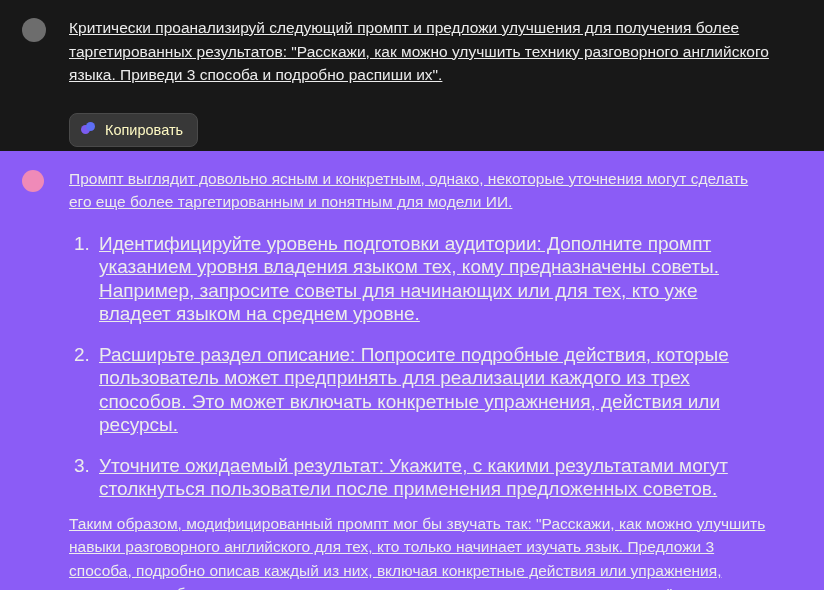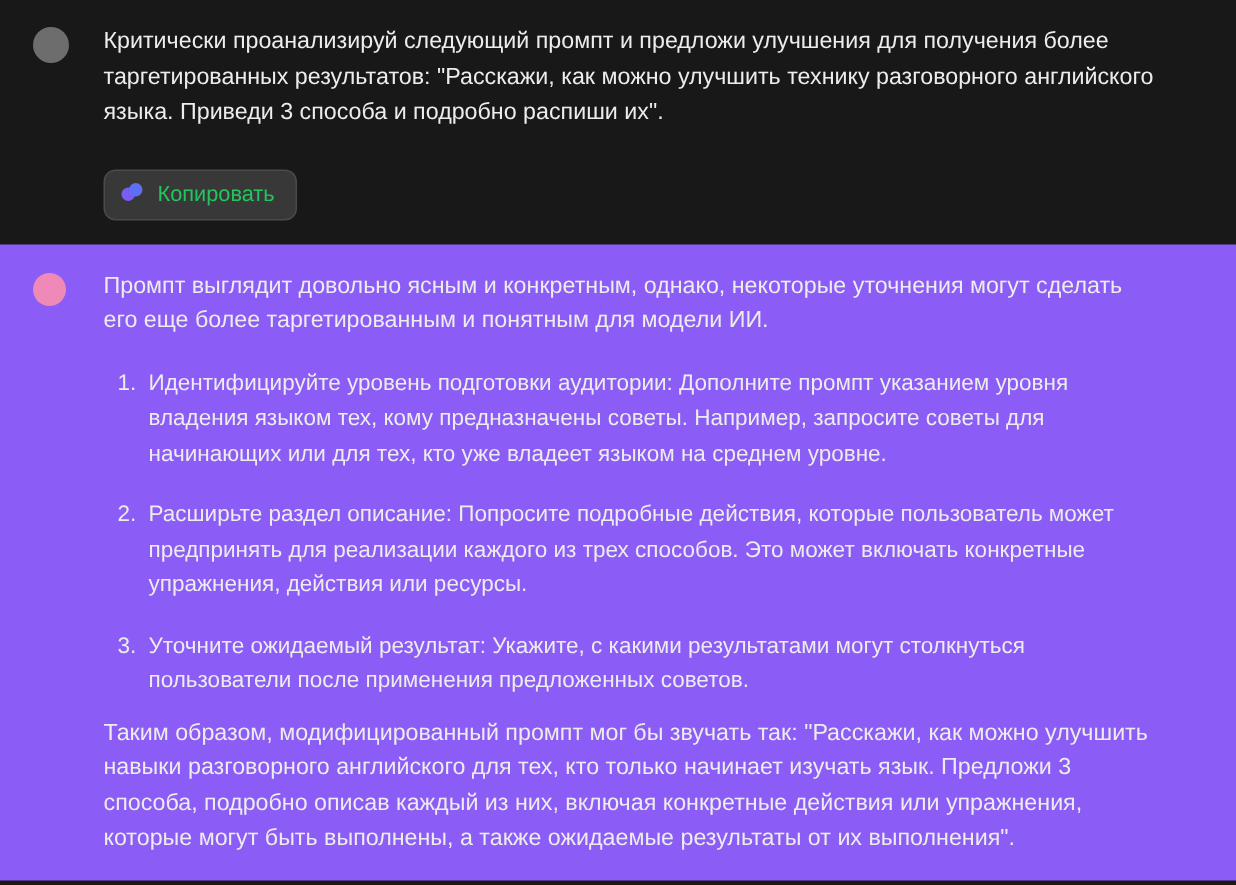--- a/index.html
+++ b/index.html
@@ -23,21 +23,22 @@
   }
   .turn-user {
     background: #181818;
   }
   .turn-assistant {
     background: #8b5cf6;
   }
   .turn-inner {
     display: flex;
     align-items: flex-start;
-    padding: 16px 50px 16px 22px;
+    padding: 16px 50px 4px 22px;
+    text-decoration: underline;
   }
   .avatar {
     flex: 0 0 auto;
     width: 24px;
     height: 24px;
     border-radius: 50%;
     margin-top: 2px;
     margin-right: 23px;
   }
   .avatar-user {
@@ -65,21 +66,21 @@
   }
   .copy-btn {
     display: inline-flex;
     align-items: center;
     gap: 9px;
     background: #383838;
     border: 1px solid #4a4a4a;
     border-radius: 8px;
     padding: 8px 14px 8px 11px;
     font-size: 14.5px;
-    color: #22c55e;
+    color: #fef9c3;
     cursor: pointer;
     font-family: "Liberation Sans", sans-serif;
   }
   .copy-glyph {
     display: inline-block;
     width: 15px;
     height: 15px;
     position: relative;
   }
   .copy-glyph .c1,
@@ -96,21 +97,21 @@
   .copy-glyph .c2 {
     left: 5px; top: 0;
     background: #5e6ef5;
   }
   ol.steps {
     margin: 18px 0 0 0;
     padding-left: 26px;
     list-style-position: outside;
   }
   ol.steps li {
-    font-size: 15px;
+    font-size: 19px;
     line-height: 23.5px;
     margin-bottom: 17px;
     padding-left: 4px;
   }
   ol.steps li:last-child {
     margin-bottom: 0;
   }
   .closing {
     margin-top: 11px !important;
   }

